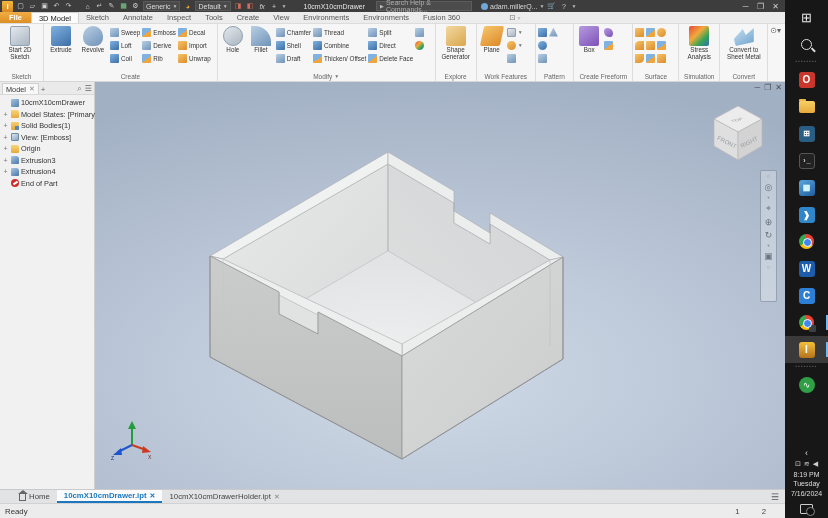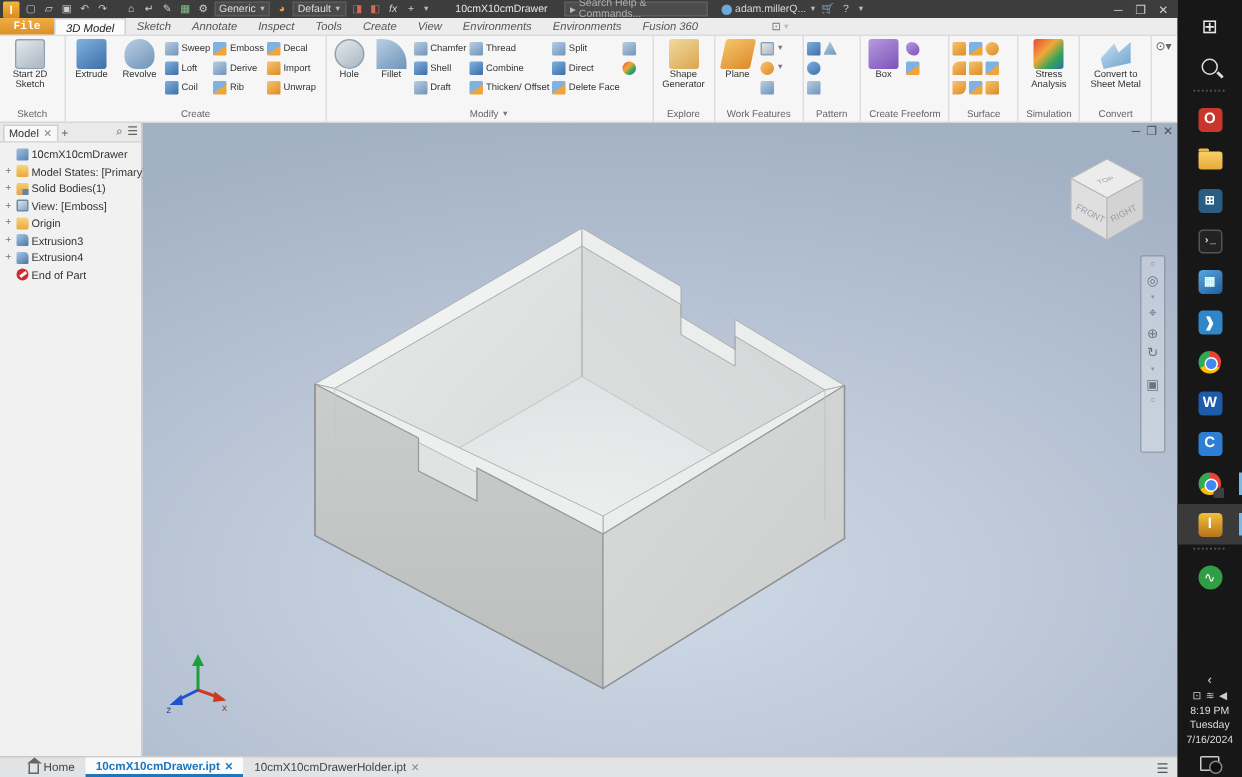--- a/index.html
+++ b/index.html
@@ -15,22 +15,22 @@
   .tb-title { margin-left:14px; color:#e6e6e6; }
   .tb-search { margin-left:8px; display:inline-flex; align-items:center; gap:2px; width:96px; height:10px; background:#4c4c4c; border:1px solid #5d5d5d; padding:0 3px; color:#aeaeae; }
   .tb-user { display:inline-flex; align-items:center; gap:2px; margin-left:6px; color:#d8d8d8; }
   .person { width:7px; height:7px; border-radius:50%; background:#6fa8d8; position:relative; }
   .win-btns { margin-left:auto; display:flex; }
   .win-btn { width:15px; height:11px; display:flex; align-items:center; justify-content:center; color:#cfcfcf; font-size:8px; }
   .spacer { flex:0 0 4px; }
 
   
   .tabstrip { height:12px; background:#ececec; display:flex; align-items:stretch; font-size:7.5px; color:#555; border-bottom:1px solid #dcdcdc; flex:0 0 auto; }
-  .tab-file { background:linear-gradient(180deg,#f0ad45,#dd8f25); color:#fff; padding:0 9px; display:flex; align-items:center; font-weight:bold;font-family:Liberation Mono, monospace; }
-  .rtab { padding:0 7px; display:flex; align-items:center;font-style:italic; }
+  .tab-file { background:linear-gradient(180deg,#f0ad45,#dd8f25); color:#fff; padding:0 9px; display:flex; align-items:center; font-weight:bold; }
+  .rtab { padding:0 7px; display:flex; align-items:center; }
   .rtab.active { background:#fbfbfb; color:#222; border:1px solid #d0d0d0; border-bottom:none; }
   .tab-extra { margin-left:42px; display:flex; align-items:center; color:#777; gap:1px; }
 
   
   .ribbon { height:58px; background:#f6f6f6; display:flex; align-items:stretch; border-bottom:1px solid #d6d6d6; flex:0 0 auto; }
   .rgroup { display:flex; flex-direction:column; border-right:1px solid #ddd; }
   .rbody { flex:1; display:flex; align-items:flex-start; padding:2px 2px 0 2px; gap:2px; }
   .rlabel { height:10px; font-size:6.5px; color:#666; text-align:center; display:flex; align-items:center; justify-content:center; gap:2px; }
   .rbig { width:36px; display:flex; flex-direction:column; align-items:center; gap:1px; font-size:6.3px; color:#333; text-align:center; line-height:1.05; }
   .rbig .bicon { width:20px; height:20px; border-radius:2px; }
@@ -45,21 +45,21 @@
   .ic-gray   { background:linear-gradient(145deg,#e4e8ec,#aab6c2); border:1px solid #8fa0b2; }
   .ic-purple { background:linear-gradient(145deg,#b79ae0,#7c52b8); }
   .ic-rainbow{ background:linear-gradient(135deg,#e8483a,#f2a93b 40%,#35a455 70%,#2f6fb2); border-radius:50%; }
   .ic-sand   { background:linear-gradient(145deg,#f2d9a0,#d9a64e); border-radius:50% 50% 40% 40%; }
   .ic-flag   { background:linear-gradient(145deg,#cfe2f2,#6da2cc); clip-path:polygon(0 65%, 45% 15%, 60% 45%, 100% 10%, 100% 80%, 10% 100%); }
   .mini-caret { font-size:5px; color:#777; }
 
   
   .main { flex:1; display:flex; min-height:0; }
   .browser { width:95px; background:#f1f1f1; border-right:1px solid #cfcfcf; display:flex; flex-direction:column; font-size:7.3px; color:#333; }
-  .b-head { height:13px; display:flex; align-items:center; border-bottom:1px solid #d8d8d8; background:#eaeaea; padding:0 2px; gap:2px; }
+  .b-head { height:13px; display:flex; align-items:flex-end; border-bottom:1px solid #d8d8d8; background:#eaeaea; padding:0 2px; gap:2px; }
   .b-tab { background:#f8f8f8; border:1px solid #cfcfcf; border-bottom:none; height:11px; display:flex; align-items:center; gap:3px; padding:0 3px; }
   .b-x { color:#888; font-size:7px; }
   .b-plus { color:#666; font-size:8px; }
   .b-tools { margin-left:auto; display:flex; gap:3px; color:#666; font-size:8px; }
   .tree { padding:2px 0 0 2px; }
   .trow { display:flex; align-items:center; height:11.5px; gap:2px; white-space:nowrap; }
   .texp { width:7px; color:#777; font-size:7px; text-align:center; flex:0 0 auto; }
   .tic { width:8px; height:8px; flex:0 0 auto; border-radius:1px; }
   .t-part { background:linear-gradient(145deg,#9fc2e2,#5881ab); }
   .t-folder { background:linear-gradient(180deg,#f8d67a,#e8a93c); border-radius:1px 2px 1px 1px; }
@@ -627,20 +627,27 @@
       <span>10cmX10cmDrawer.ipt</span>
       <span class="dx" style="color:#1b78c0;">✕</span>
     </span>
     <span class="dtab">
       <span>10cmX10cmDrawerHolder.ipt</span>
       <span class="dx">✕</span>
     </span>
     <span class="dt-right">☰</span>
   </div>
 
+  <div class="statusbar">
+    <span>Ready</span>
+    <span class="st-right">
+      <span>1</span>
+      <span>2</span>
+    </span>
+  </div>
 </div>
 
 <div class="taskbar">
   <div class="tb-item">
       <span class="win-logo">⊞</span>
     </div>
   <div class="tb-item">
       <span class="srch"></span>
     </div>
   <div class="dots">▪▪▪▪▪▪▪▪</div>

